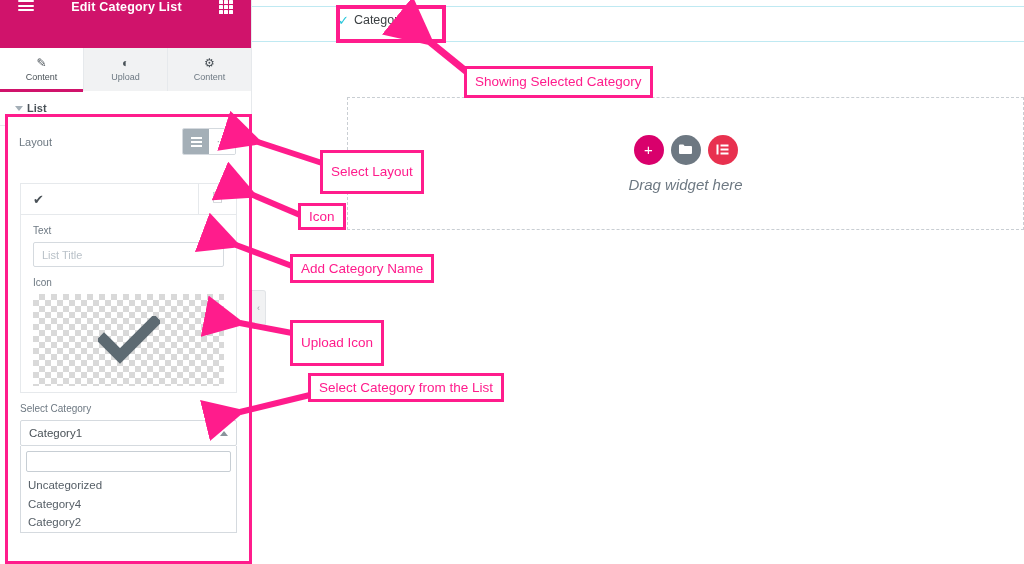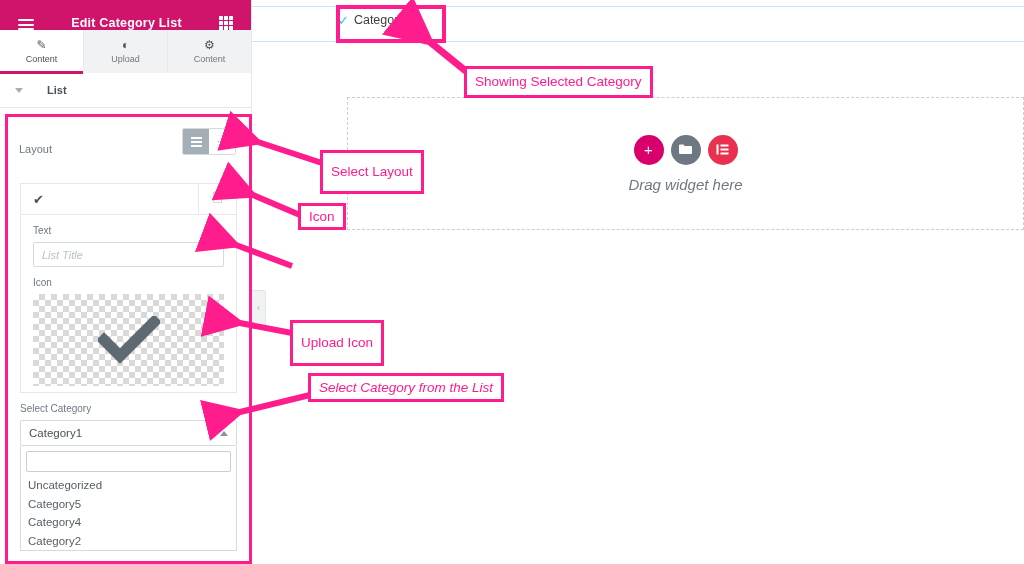--- a/index.html
+++ b/index.html
@@ -12,22 +12,22 @@
   #root { position: relative; width: 1024px; height: 564px; }
 
   
   .panel {
     position: absolute; left: 0; top: 0;
     width: 252px; height: 564px;
     background: #ffffff;
     border-right: 1px solid #e6e9ec;
   }
   .panel-header {
-    height: 30px; background: #d0136b;
-    display: flex; align-items: flex-end; justify-content: space-between;
+    height: 48px; background: #d0136b;
+    display: flex; align-items: flex-start; justify-content: space-between;
     padding: 0 18px;
   }
   .panel-title {
     color: #ffffff; font-size: 12.5px; font-weight: bold;
     letter-spacing: .2px; flex: 1; text-align: center;
   }
   .hamburger { width: 16px; display: flex; flex-direction: column; gap: 2.5px; }
   .hamburger i { display: block; height: 2px; background: #fff; border-radius: 1px; }
   .grid-icon {
     width: 14px; height: 14px;
@@ -46,36 +46,36 @@
   }
   .tab:last-child { border-right: none; }
   .tab.active { background: #ffffff; color: #495157; }
   .tab.active::after {
     content: ""; position: absolute; left: 0; right: 0; bottom: -1px;
     height: 3px; background: #d0136b;
   }
   .tab .tico { font-size: 12px; line-height: 12px; color: #495157; }
 
   .section-head {
-    height: 35px; display: flex; align-items: center; gap: 24px;
+    height: 35px; display: flex; align-items: center; gap: 4px;
     padding: 0 15px; font-size: 11px; font-weight: bold; color: #495157;
     border-bottom: 1px solid #e6e9ec; background: #fff;
   }
   .caret-down {
     width: 0; height: 0; border-left: 4px solid transparent;
     border-right: 4px solid transparent; border-top: 5px solid #a4afb7;
   }
 
   
   .panel-body {
     position: absolute; left: 5px; top: 114px; width: 247px; height: 450px;
     border: 3px solid #ff1c8c; background: #ffffff;
   }
   .row-layout {
-    display: flex; align-items: flex-end; justify-content: space-between;
+    display: flex; align-items: center; justify-content: space-between;
     padding: 11px 13px 11px 11px; font-size: 11px; color: #6d7882;
   }
   .toggle-group { display: flex; border: 1px solid #d5dadf; border-radius: 2px; overflow: hidden; }
   .tg-btn {
     width: 26px; height: 25px; display: flex; align-items: center; justify-content: center;
     background: #fff; color: #a4afb7; cursor: pointer; font-size: 11px;
   }
   .tg-btn.active { background: #a4afb7; color: #fff; }
   .tg-lines { display: flex; flex-direction: column; gap: 2px; width: 11px; }
   .tg-lines i { height: 2px; background: currentColor; display: block; }
@@ -89,21 +89,20 @@
   .rep-tools {
     width: 38px; height: 31px; display: flex; align-items: center; justify-content: center;
     border-left: 1px solid #e6e9ec; color: #6d7882; font-size: 12px; cursor: pointer;
   }
   .rep-fields { padding: 10px 12px 6px 12px; }
   .field-label { font-size: 10px; color: #6d7882; margin-bottom: 6px; }
   .text-input {
     width: 100%; height: 25px; border: 1px solid #d5dadf; border-radius: 2px;
     padding: 0 8px; font-size: 11px; color: #b0b9c1; background: #fff;
     font-family: "Liberation Sans", sans-serif;
-    font-style: italic;
   }
   .text-input::placeholder { color: #b9c1c8; }
 
   .icon-preview {
     width: 100%; height: 92px; margin-top: 4px;
     background-image:
       linear-gradient(45deg, #d9d9d9 25%, transparent 25%, transparent 75%, #d9d9d9 75%, #d9d9d9),
       linear-gradient(45deg, #d9d9d9 25%, #ffffff 25%, #ffffff 75%, #d9d9d9 75%, #d9d9d9);
     background-size: 12px 12px;
     background-position: 0 0, 6px 6px;
@@ -273,21 +272,20 @@
         <div class="select-box">
           <span>Category1</span>
           <span class="caret-up"></span>
         </div>
         <div class="select-dropdown">
           <div class="dd-search">
             <input type="text" value="" style="">
           </div>
           <ul class="dd-list">
             <li class="dd-item">Uncategorized</li>
-            <li class="dd-item">Category5</li>
             <li class="dd-item">Category4</li>
             <li class="dd-item">Category2</li>
 
           </ul>
         </div>
       </div>
 
     </div>
   </div>
 
@@ -341,16 +339,17 @@
     <line x1="292" y1="333" x2="240" y2="323" stroke="#ff1c8c" stroke-width="6" marker-end="url(#ah)"></line>
 
     <line x1="310" y1="395" x2="240" y2="412" stroke="#ff1c8c" stroke-width="6" marker-end="url(#ah)"></line>
   </svg>
 
   <div class="anno-box-hl" style="left:336px; top:5px; width:110px; height:38px;"></div>
 
   <div class="anno" style="left:464px; top:66px; height:32px;text-align:right;">Showing Selected Category</div>
   <div class="anno" style="left:320px; top:150px; height:44px;">Select Layout</div>
   <div class="anno" style="left:298px; top:203px; height:27px;">Icon</div>
+  <div class="anno" style="left:290px; top:254px; height:29px;">Add Category Name</div>
   <div class="anno" style="left:290px; top:320px; height:46px;">Upload Icon</div>
-  <div class="anno" style="left:308px; top:373px; height:29px;font-style:italic;">Select Category from the List</div>
+  <div class="anno" style="left:308px; top:373px; height:29px;">Select Category from the List</div>
 
 </div>
 
 </body></html>

